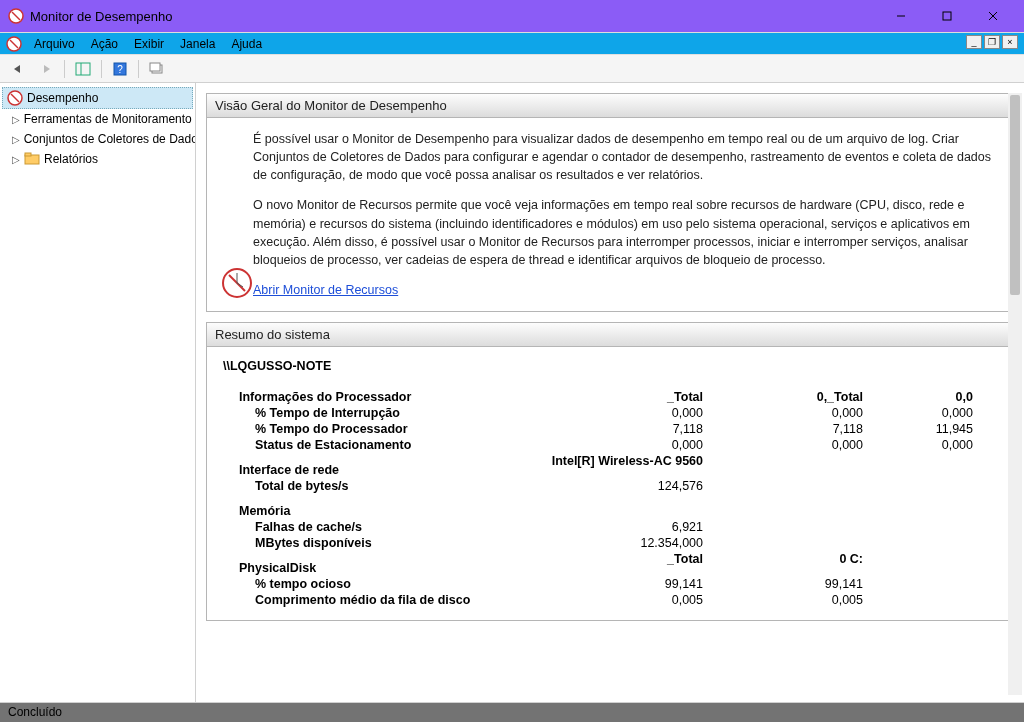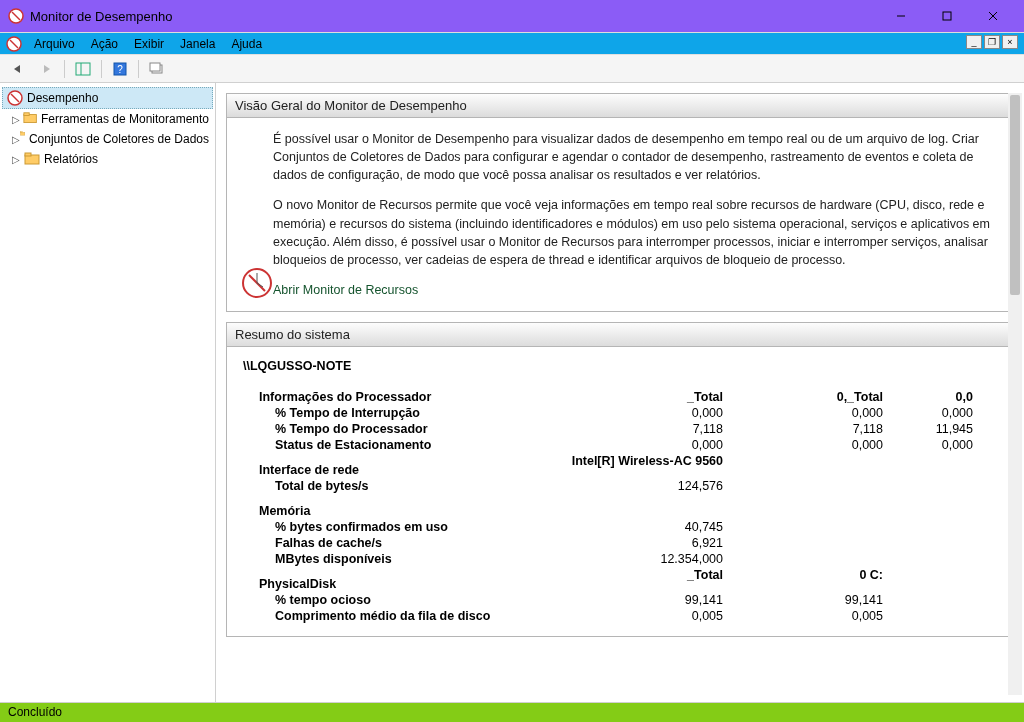--- a/index.html
+++ b/index.html
@@ -10,46 +10,46 @@
 .titlebar .win-controls { display: flex; gap: 0; }
 .titlebar .win-btn { width: 46px; height: 30px; display: flex; align-items: center; justify-content: center; cursor: pointer; }
 .menubar { height: 22px; display: flex; align-items: center; padding: 0 6px; background: #0ea5e9; border-bottom: 1px solid #e0e0e0; position: relative; }
 .menubar .menu-item { padding: 2px 8px; cursor: pointer; font-size: 12px; }
 .menubar .mdi-controls { position: absolute; right: 6px; top: 2px; display: flex; gap: 2px; }
 .menubar .mdi-controls span { width: 16px; height: 14px; border: 1px solid #888; font-size: 9px; display: flex; align-items: center; justify-content: center; cursor: pointer; background: #f0f0f0; }
 .toolbar { height: 28px; display: flex; align-items: center; padding: 2px 6px; background: #f5f5f5; border-bottom: 1px solid #d0d0d0; gap: 4px; }
 .toolbar .tb-btn { width: 24px; height: 22px; display: flex; align-items: center; justify-content: center; border: 1px solid transparent; cursor: pointer; }
 .toolbar .sep { width: 1px; height: 18px; background: #ccc; margin: 0 2px; }
 .main { display: flex; height: calc(722px - 30px - 22px - 28px - 20px); }
-.tree { width: 216px; border-right: 1px solid #d0d0d0; padding: 4px 2px; overflow: hidden; }
+.tree { width: 196px; border-right: 1px solid #d0d0d0; padding: 4px 2px; overflow: hidden; }
 .tree-item { display: flex; align-items: center; padding: 2px 4px; font-size: 12px; white-space: nowrap; cursor: pointer; }
 .tree-item.selected { background: #cde8f6; border: 1px dotted #7ab; }
 .tree-item .exp { width: 12px; font-size: 10px; color: #555; }
 .tree-item .icon { width: 16px; height: 16px; margin-right: 4px; }
 .content { flex: 1; padding: 10px 14px 0 10px; overflow: hidden; position: relative; }
 .panel { border: 1px solid #b5b5b5; margin-bottom: 10px; background: #fff; }
 .panel-header { background: linear-gradient(#fdfdfd, #dcdcdc); border-bottom: 1px solid #b5b5b5; padding: 4px 8px; font-size: 13px; color: #222; }
 .panel-body { padding: 12px 14px; font-size: 12.5px; line-height: 1.45; color: #222; }
 .panel-body .intro { display: flex; gap: 0; align-items: flex-end; }
 .panel-body .intro .big-icon { flex-shrink: 0; width: 32px; height: 32px; }
 .panel-body p { margin-bottom: 12px; }
-.panel-body a { color: #14532d; cursor: pointer; }
+.panel-body a { color: #1d4ed8; text-decoration: underline; cursor: pointer; }
 .summary-body { padding: 12px 16px; font-family: "Segoe UI", sans-serif; font-size: 12.5px; }
 .summary-body .host { font-weight: bold; }
 .data-table { width: 100%; border-collapse: collapse; margin-top: 16px; }
 .data-table td { padding: 1px 0; vertical-align: top; }
 .data-table .lbl { padding-left: 16px; }
 .data-table .lbl.sub { padding-left: 32px; }
 .data-table .section-lbl { font-weight: bold; padding-left: 16px; padding-top: 10px; }
 .data-table .col1 { width: 320px; }
 .data-table .col2 { width: 180px; text-align: right; padding-right: 20px; }
 .data-table .col3 { width: 160px; text-align: right; padding-right: 20px; }
 .data-table .col4 { text-align: right; padding-right: 20px; }
 .data-table .hdr { font-weight: bold; }
-.statusbar { position: absolute; bottom: 0; left: 0; right: 0; height: 20px; border-top: 1px solid #d0d0d0; background: #84cc16; padding: 2px 8px; font-size: 12px; }
+.statusbar { position: absolute; bottom: 0; left: 0; right: 0; height: 20px; border-top: 1px solid #d0d0d0; background: #737373; padding: 2px 8px; font-size: 12px; }
 .scroll-v { position: absolute; right: 2px; top: 10px; bottom: 10px; width: 14px; background: #f0f0f0; }
 .scroll-thumb { position: absolute; left: 2px; right: 2px; top: 2px; height: 200px; background: #c0c0c0; border-radius: 2px; }
 svg { display: block; }
 </style>
 </head>
 <body>
 
 <div class="titlebar">
   <span class="app-icon">
     <svg viewBox="0 0 16 16">
@@ -242,26 +242,20 @@
                 <td></td>
               </tr>
 
           <tr>
                 <td class="section-lbl hdr">Memória</td>
                 <td></td>
                 <td></td>
                 <td></td>
               </tr>
           <tr>
-                <td class="col1 lbl sub hdr">% bytes confirmados em uso</td>
-                <td class="col2">40,745</td>
-                <td></td>
-                <td></td>
-              </tr>
-          <tr>
                 <td class="col1 lbl sub hdr">Falhas de cache/s</td>
                 <td class="col2">6,921</td>
                 <td></td>
                 <td></td>
               </tr>
           <tr>
                 <td class="col1 lbl sub hdr">MBytes disponíveis</td>
                 <td class="col2">12.354,000</td>
                 <td></td>
                 <td></td>

